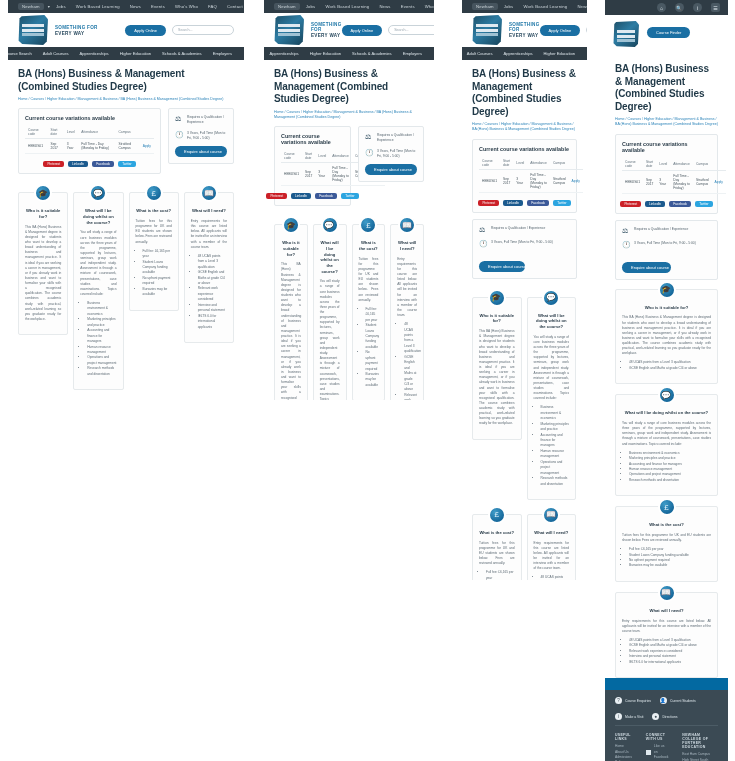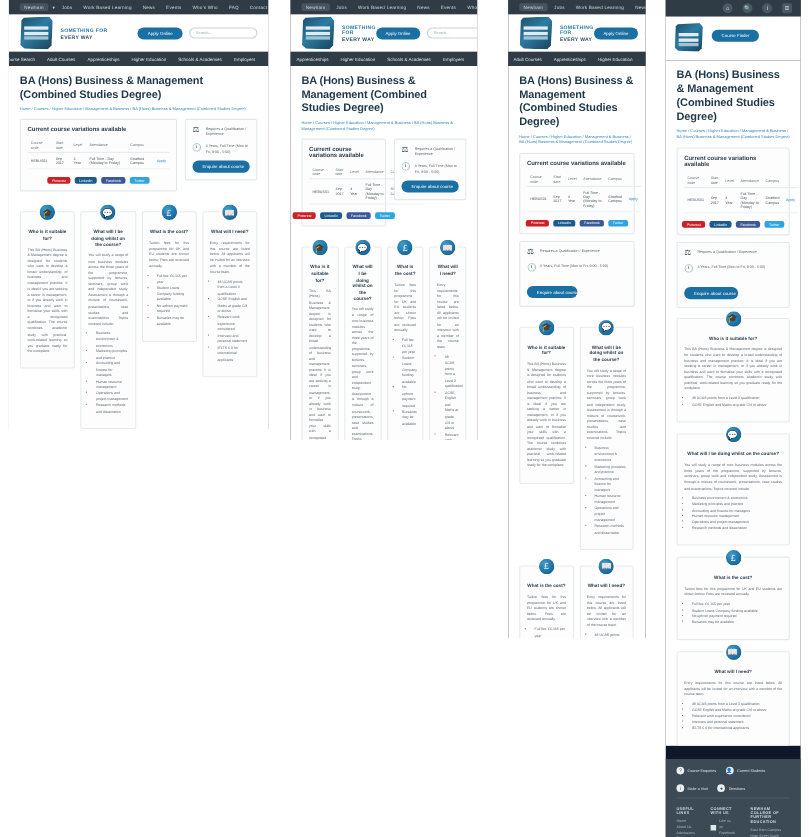--- a/index.html
+++ b/index.html
@@ -2,21 +2,21 @@
 <html><head>
 <meta charset="utf-8">
 <style>
   * { box-sizing: border-box; margin:0; padding:0; }
   html,body { width:735px; height:761px; background:#ffffff; overflow:hidden;
     font-family:"Liberation Sans", sans-serif; }
   .stage { position:relative; width:735px; height:761px; background:#fff; }
 
   
   .panel { position:absolute; top:0; background:#fff; overflow:hidden; }
-  .panel .inner { transform-origin: 0 0; background:#0f172a; }
+  .panel .inner { transform-origin: 0 0; background:#0369a1; }
 
   
   .utilbar { height:13px; background:#2f3c45; display:flex; align-items:center;
              padding:0 10px; gap:6px; }
   .utilbar .u-left { display:flex; gap:4px; align-items:center; }
   .utilbar .u-right { margin-left:auto; display:flex; gap:10px; align-items:center; }
   .utilbar span { font-size:4.2px; color:#cfd8dd; white-space:nowrap; letter-spacing:.2px;}
   .utilbar .pill { background:#46545e; border-radius:2px; padding:1px 4px; }
 
   .brandbar { height:34px; background:#ffffff; display:flex; align-items:center;

